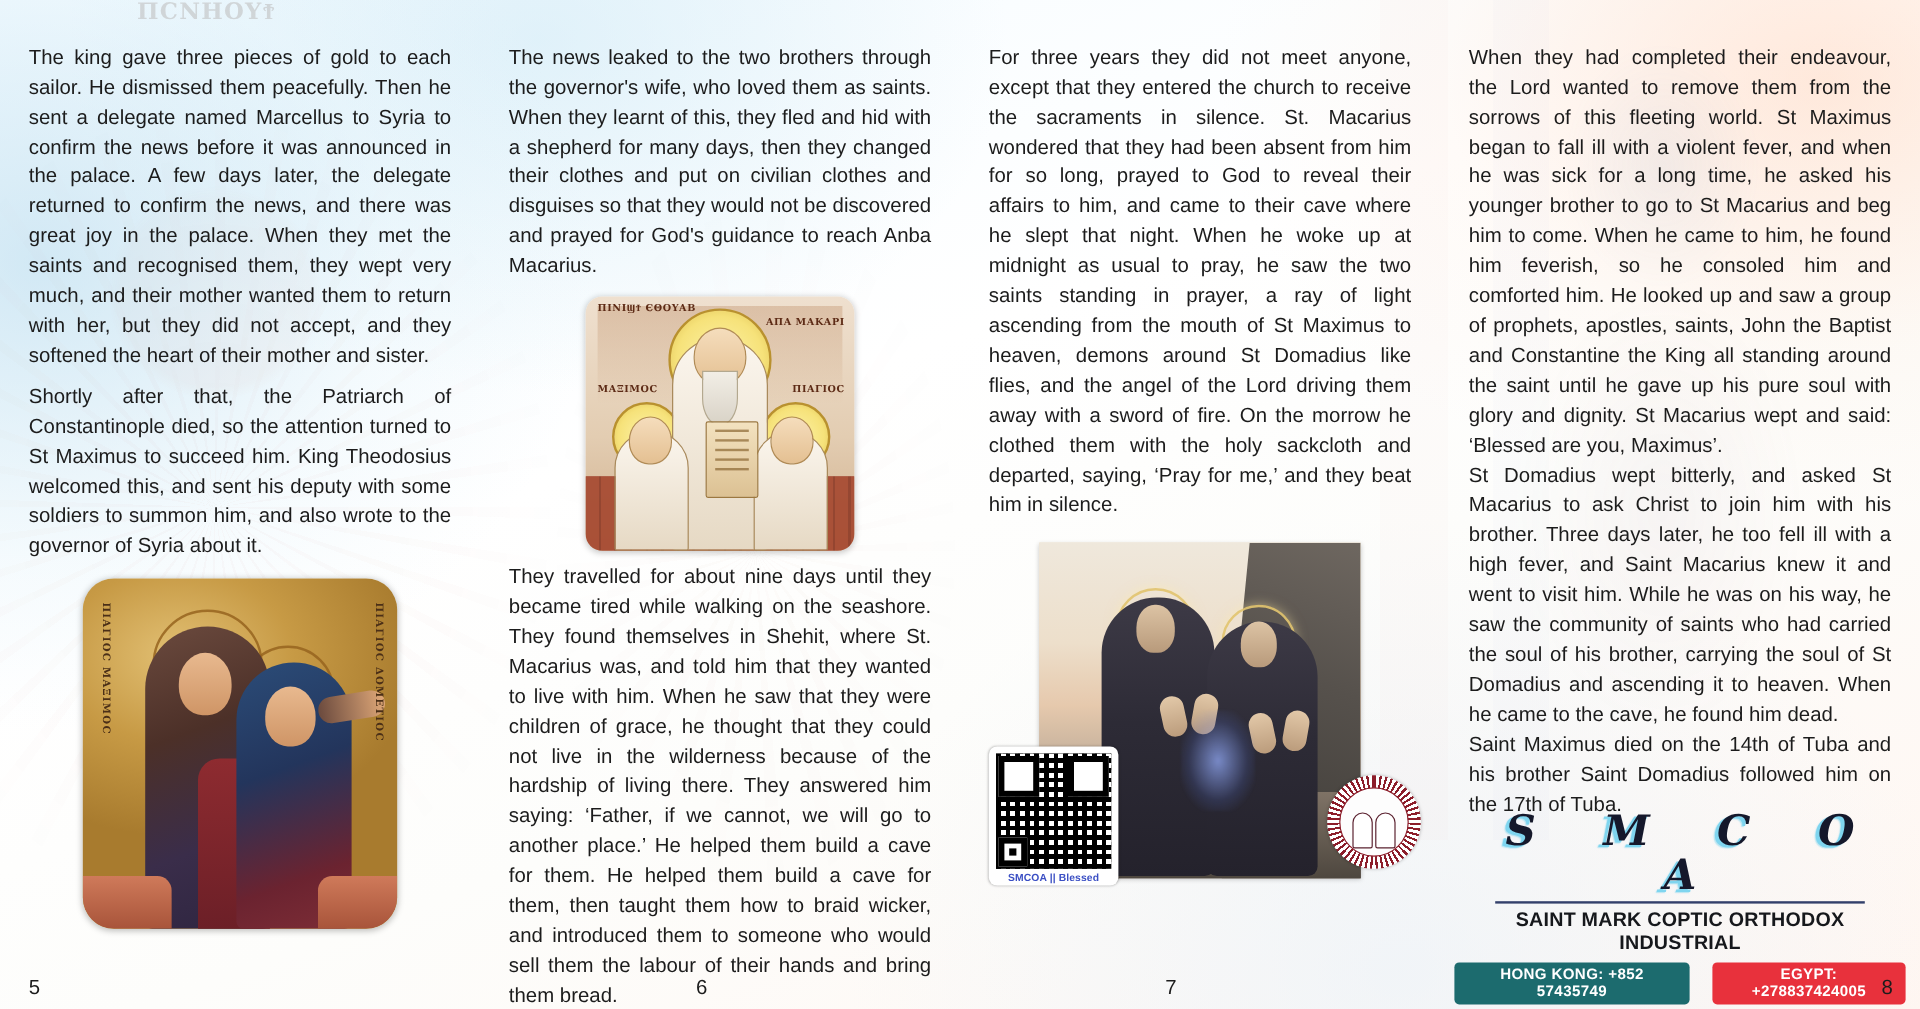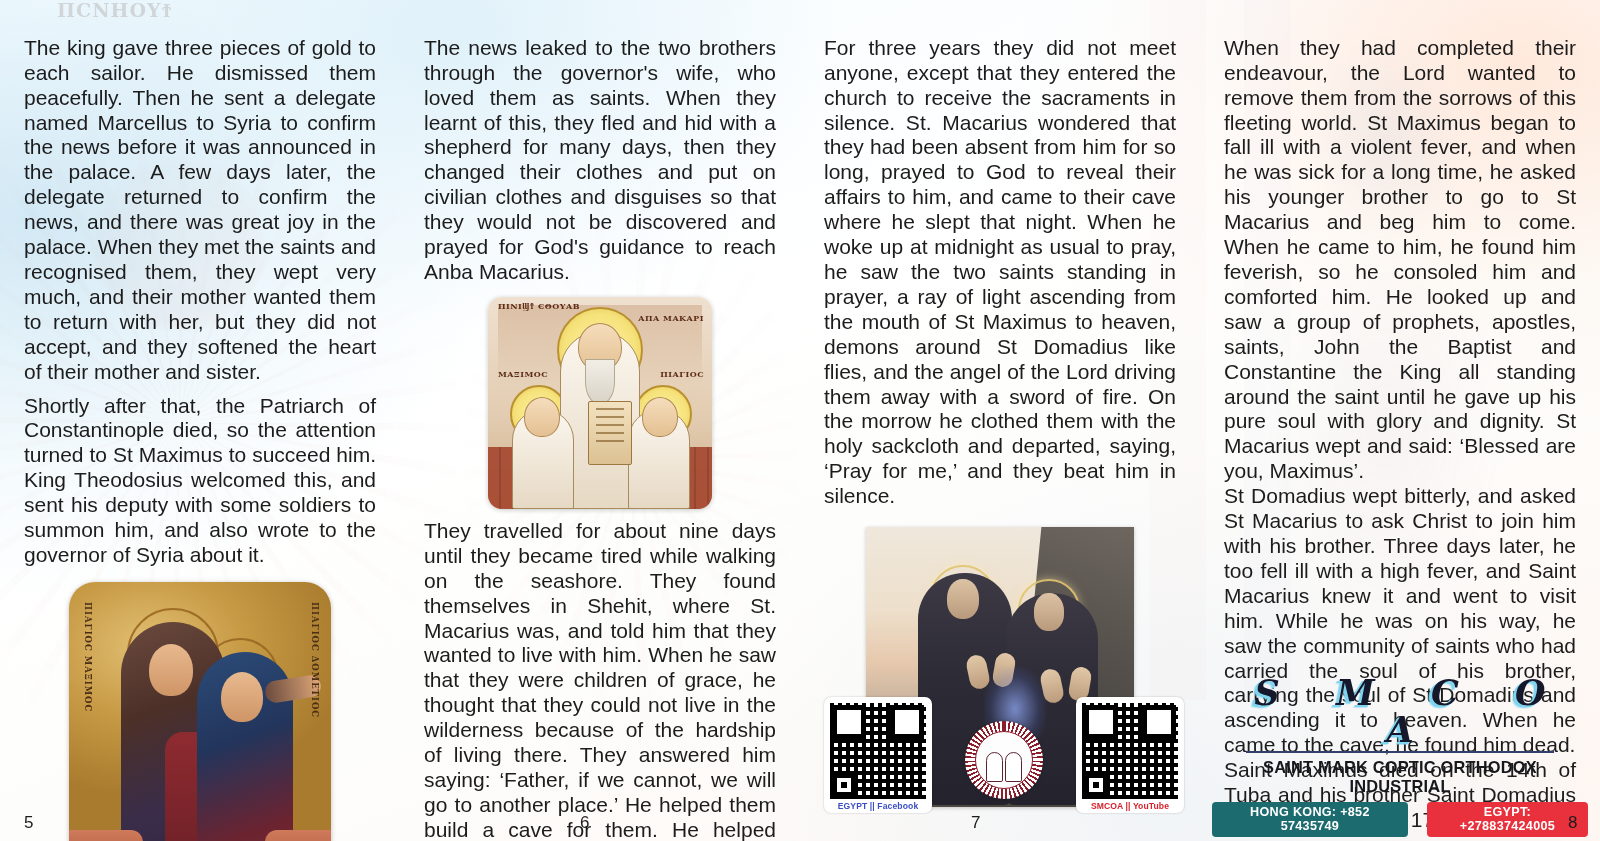--- a/index.html
+++ b/index.html
@@ -46,21 +46,21 @@
   }
   .ghost-right {
     right: -20px; top: -20px; width: 470px; height: 720px;
     opacity: 0.16;
     background:
       radial-gradient(ellipse 120px 150px at 50% 22%, rgba(120,150,190,0.55), rgba(255,255,255,0) 70%),
       radial-gradient(ellipse 170px 260px at 50% 62%, rgba(150,120,140,0.40), rgba(255,255,255,0) 72%),
       linear-gradient(90deg, rgba(210,60,60,0.10) 0 12%, rgba(255,255,255,0) 12% 20%, rgba(70,110,180,0.10) 20% 30%, rgba(255,255,255,0) 30%);
   }
   .ghost-coptic {
-    right: 200px; top: 6px; width: 230px; text-align: center;
+    right: 200px; top: 6px; width: 230px; text-align: right;
     font-family: "DejaVu Serif", serif;
     font-size: 19px; font-weight: bold; letter-spacing: 1px;
     color: #9a8d88; opacity: 0.30; line-height: 1.15;
   }
 
   
   .columns {
     position: relative;
     display: flex;
     width: 1600px;
@@ -69,21 +69,21 @@
   }
   .col {
     position: relative;
     width: 400px;
     height: 841px;
     padding: 0 24px;
   }
 
   p.body {
     font-family: "Liberation Sans", sans-serif;
-    font-size: 21px;
+    font-size: 17px;
     line-height: 24.9px;
     color: #1c1c1c;
     text-align: justify;
     text-justify: inter-word;
     margin-bottom: 0;
   }
   p.body + p.body { margin-top: 9px; }
   p.tight + p.tight { margin-top: 0; }
 
   
@@ -472,36 +472,30 @@
         <span class="pt-hands" style="left:176px;top:142px;transform:rotate(-12deg);"></span>
         <span class="pt-hands" style="left:204px;top:140px;transform:rotate(10deg);"></span>
         <span class="pt-glow"></span>
       </div>
 
       <div class="qrrow">
         <div class="qrbox">
           <div class="qr">
               <i></i>
             </div>
-          <div class="qrlabel fb">EGYPT || Facebook</div>
+          <div class="qrlabel fb">SMCOA || Blessed</div>
         </div>
 
         <div class="seal">
           <div class="seal-inner">
             <b></b>
             <s></s>
           </div>
         </div>
 
-        <div class="qrbox">
-          <div class="qr">
-              <i></i>
-            </div>
-          <div class="qrlabel yt">SMCOA || YouTube</div>
-        </div>
       </div>
     </div>
 
     <div class="col">
       <p class="body tight">When they had completed their endeavour, the Lord wanted to remove them from the sorrows of this fleeting world. St Maximus began to fall ill with a violent fever, and when he was sick for a long time, he asked his younger brother to go to St Macarius and beg him to come. When he came to him, he found him feverish, so he consoled him and comforted him. He looked up and saw a group of prophets, apostles, saints, John the Baptist and Constantine the King all standing around the saint until he gave up his pure soul with glory and dignity. St Macarius wept and said: ‘Blessed are you, Maximus’.</p>
       <p class="body tight">St Domadius wept bitterly, and asked St Macarius to ask Christ to join him with his brother. Three days later, he too fell ill with a high fever, and Saint Macarius knew it and went to visit him. While he was on his way, he saw the community of saints who had carried the soul of his brother, carrying the soul of St Domadius and ascending it to heaven. When he came to the cave, he found him dead.</p>
       <p class="body tight">Saint Maximus died on the 14th of Tuba and his brother Saint Domadius followed him on the 17th of Tuba.</p>
 
       <div class="smcoa">
         <div class="smcoa-letters">S M C O A</div>

